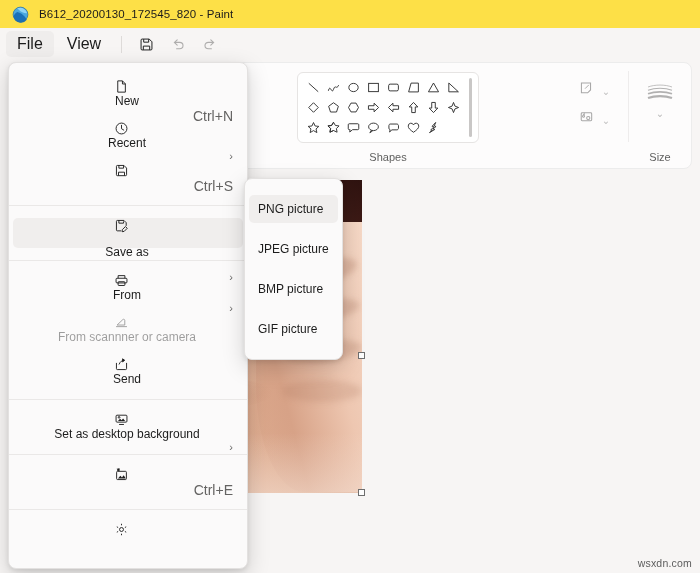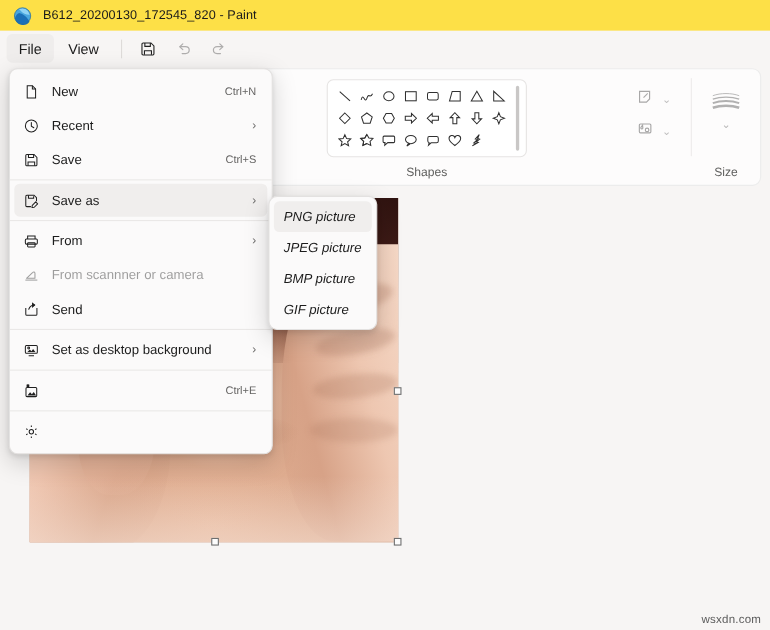--- a/index.html
+++ b/index.html
@@ -14,21 +14,21 @@
 
   
   .titlebar{height:28px;display:flex;align-items:center;padding:0 0 0 12px;background:#fde047;}
   .app-icon{width:17px;height:17px;margin-right:10px;flex:0 0 auto;}
   .title-text{font-size:11.5px;color:#1b1b1b;letter-spacing:.1px;}
 
   
   .menubar{height:32px;display:flex;align-items:center;padding:0 6px;gap:2px;background:#f7f5f4;}
   .mb-item{
     height:26px;display:flex;align-items:center;justify-content:center;
-    padding:0 11px;border-radius:5px;font-size:13px;color:#1b1b1b;cursor:default;
+    padding:0 11px;border-radius:5px;font-size:16px;color:#1b1b1b;cursor:default;
   }
   .mb-item.active{background:#efedec;}
   .mb-sep{width:1px;height:17px;background:#dedbd9;margin:0 7px;}
   .mb-icon{width:30px;height:26px;display:flex;align-items:center;justify-content:center;border-radius:5px;}
   .mb-icon.disabled{opacity:.33;}
 
   
   .ribbon{
     position:absolute;left:8px;top:62px;right:8px;height:105px;
     background:#fdfcfc;border:1px solid #ececec;border-radius:8px;
@@ -70,37 +70,37 @@
   .ly{position:absolute;}
   .handle{position:absolute;width:5px;height:5px;background:#fdfdfd;border:1px solid #6e6e6e;}
 
   
   .filemenu{
     position:absolute;left:8px;top:62px;width:238px;
     background:#fbfafa;border:1px solid #e3e1e0;border-radius:8px;
     box-shadow:0 7px 22px rgba(0,0,0,.17),0 2px 5px rgba(0,0,0,.09);
     padding:4px 0;z-index:40;
   }
-  .mi{height:30px;display:flex;align-items:center;padding:0 10px 0 8px;margin:1px 4px;border-radius:5px;position:relative;}
-  .mi.hl{background:#f0eeed;}
+  .mi{height:30px;display:flex;align-items:center;padding:0 10px 0 8px;margin:12px 4px;border-radius:5px;position:relative;flex-direction:column;}
+  .mi.hl{background:#f0eeed;gap:12px;}
   .mi .ic{width:26px;display:flex;align-items:center;justify-content:flex-start;flex:0 0 auto;}
   .mi .lb{font-size:12px;color:#1c1c1c;flex:1 1 auto;white-space:nowrap;}
-  .mi .acc{font-size:10px;color:#646362;margin-left:auto;padding-left:8px;}
+  .mi .acc{font-size:14px;color:#646362;margin-left:auto;padding-left:8px;}
   .mi .arr{font-size:11px;color:#6a6968;margin-left:auto;padding-left:8px;}
   .mi.dis .lb,.mi.dis .ic{opacity:.42;}
   .msep{height:1px;background:#eae8e7;margin:3px 0;}
 
   
   .submenu{
     position:absolute;left:244px;top:178px;width:97px;
     background:#fbfafa;border:1px solid #e3e1e0;border-radius:8px;
     box-shadow:0 7px 22px rgba(0,0,0,.17),0 2px 5px rgba(0,0,0,.09);
     padding:4px 0;z-index:50;
   }
-  .smi{height:28px;display:flex;align-items:center;padding:0 9px;margin:0 4px;border-radius:5px;font-style:italic;}
+  .smi{height:28px;display:flex;align-items:center;padding:0 9px;margin:12px 4px;border-radius:5px;}
   .smi.hl{background:#f0eeed;}
   .smi span{font-size:12px;color:#1c1c1c;white-space:nowrap;}
 
   .watermark{position:absolute;right:8px;bottom:4px;font-size:10.5px;color:#5c5c5c;letter-spacing:.2px;}
   svg{display:block;}
 </style>
 </head>
 <body>
 
 <div id="app">
@@ -443,21 +443,20 @@
       <span class="arr">›</span>
     </div>
 
     <div class="mi">
       <span class="ic">
         <svg width="15" height="15" viewBox="0 0 16 16" fill="none" stroke="#1f1f1f" stroke-width="1">
             <path d="M2.6 3.6a1 1 0 0 1 1-1h7l2.8 2.8v7.1a1 1 0 0 1-1 1h-8.8a1 1 0 0 1-1-1z"></path>
             <path d="M5.2 2.6v2.9h5V2.6M4.8 13.5v-3.7h6.4v3.7"></path>
           </svg>
       </span>
-      <span class="lb">Save</span>
       <span class="acc">Ctrl+S</span>
     </div>
 
     <div class="msep"></div>
 
     <div class="mi hl">
       <span class="ic">
         <svg width="15" height="15" viewBox="0 0 16 16" fill="none" stroke="#1f1f1f" stroke-width="1">
             <path d="M2.6 3.6a1 1 0 0 1 1-1h7l2.4 2.4v3.4"></path>
             <path d="M2.6 3.6v9.1a1 1 0 0 0 1 1h4"></path>

